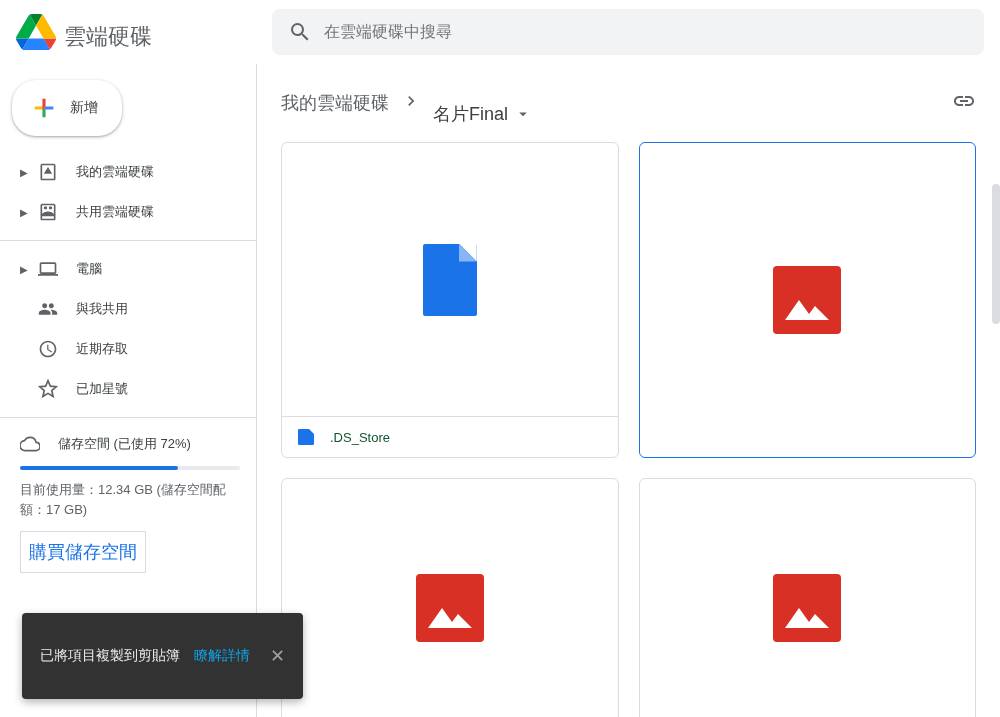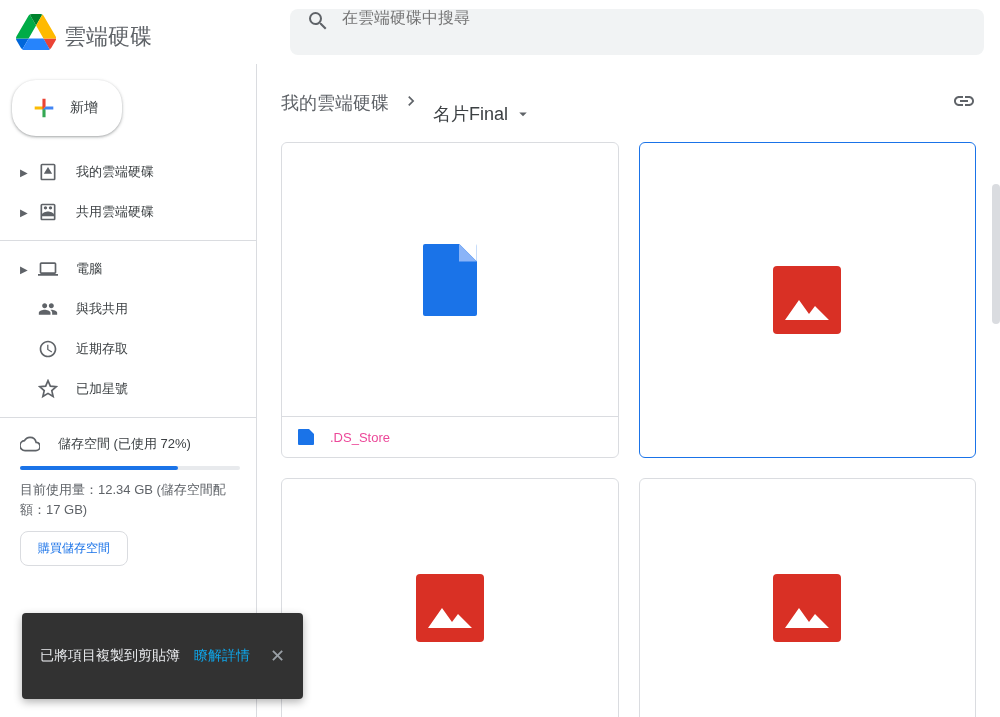--- a/index.html
+++ b/index.html
@@ -2,21 +2,21 @@
 <html><head>
 <meta charset="utf-8">
 <style>
 * { margin: 0; padding: 0; box-sizing: border-box; font-family: Arial, "Microsoft JhengHei", sans-serif; }
 body { background: #fff; width: 1000px; height: 717px; overflow: hidden; position: relative; }
 
 .header { display: flex; align-items: center; height: 64px; padding: 0 16px; }
 .logo-area { display: flex; align-items: flex-end; width: 256px; }
 .drive-logo { width: 40px; height: 40px; margin-right: 8px; }
 .app-title { font-size: 22px; color: #5f6368; }
-.search-bar { flex: 1; background: #f1f3f4; border-radius: 8px; height: 46px; display: flex; align-items: flex-start; padding: 0 16px; max-width: 720px; margin-left: 18px; }
+.search-bar { flex: 1; background: #f1f3f4; border-radius: 8px; height: 46px; display: flex; align-items: center; padding: 0 16px; max-width: 720px; }
 .search-icon { color: #5f6368; margin-right: 12px; }
 .search-input { border: none; background: transparent; font-size: 16px; color: #5f6368; flex: 1; outline: none; }
 
 .main { display: flex; height: calc(717px - 64px); }
 .sidebar { width: 256px; padding: 8px 0; border-right: none; }
 .new-btn { display: inline-flex; align-items: center; background: #fff; border: none; border-radius: 24px; box-shadow: 0 1px 2px rgba(60,64,67,.3), 0 1px 3px 1px rgba(60,64,67,.15); padding: 14px 24px 14px 18px; margin: 8px 0 16px 12px; cursor: pointer; }
 .new-btn-plus { width: 28px; height: 28px; margin-right: 12px; }
 .new-btn-text { font-size: 14px; color: #3c4043; font-weight: 500; }
 
 .nav-item { display: flex; align-items: center; padding: 8px 16px 8px 20px; cursor: pointer; border-radius: 0 20px 20px 0; height: 40px; }
@@ -24,37 +24,37 @@
 .nav-spacer { width: 18px; }
 .nav-icon { width: 20px; height: 20px; margin-right: 18px; color: #5f6368; display: flex; align-items: center; justify-content: center; }
 .nav-label { font-size: 13px; color: #3c4043; }
 .nav-divider { border: none; border-top: 1px solid #dadce0; margin: 8px 0; }
 
 .storage-section { padding: 8px 16px 8px 20px; }
 .storage-header { display: flex; align-items: center; margin-bottom: 10px; }
 .storage-bar { height: 4px; background: #e8eaed; border-radius: 2px; margin-bottom: 10px; position: relative; }
 .storage-fill { height: 100%; background: #1a73e8; border-radius: 2px; }
 .storage-text { font-size: 13px; color: #5f6368; line-height: 1.5; }
-.buy-storage { display: inline-block; margin-top: 12px; padding: 8px 17px; border: 1px solid #dadce0; border-radius: 8px; color: #1a73e8; font-size: 12px; cursor: pointer; background: #fff; }
+.buy-storage { display: inline-block; margin-top: 12px; padding: 8px 8px; border: 1px solid #dadce0; border-radius: 0; color: #1a73e8; font-size: 18px; cursor: pointer; background: #fff; }
 
 .content { flex: 1; border-left: 1px solid #dadce0; display: flex; flex-direction: column; position: relative; }
 .breadcrumb { display: flex; align-items: center; padding: 16px 24px; justify-content: space-between; }
 .breadcrumb-path { display: flex; align-items: center; gap: 12px; }
 .breadcrumb-item { font-size: 18px; color: #5f6368; cursor: pointer; }
 .breadcrumb-current { font-size: 18px; color: #3c4043; cursor: pointer; display: flex; align-items: center; gap: 6px; margin-top: 22px; }
 .breadcrumb-sep { color: #5f6368; }
 .link-icon { color: #5f6368; cursor: pointer; }
 
 .files-grid { display: grid; grid-template-columns: repeat(2, 1fr); gap: 20px; padding: 0 24px 24px 24px; overflow-y: auto; }
 .file-card { border: 1px solid #dadce0; border-radius: 6px; background: #fff; height: 316px; display: flex; flex-direction: column; cursor: pointer; overflow: hidden; }
 .file-card.selected { border: 1px solid #1a73e8; }
 .file-preview { flex: 1; display: flex; align-items: center; justify-content: center; }
 .file-footer { border-top: 1px solid #dadce0; padding: 12px 16px; display: flex; align-items: center; gap: 16px; }
 .file-card.selected .file-footer { background: #e8f0fe; border-top-color: #e8f0fe; }
-.file-name { font-size: 13px; color: #ec4899; }
+.file-name { font-size: 13px; color: #14532d; }
 .file-card.selected .file-name { color: #1967d2; }
 
 .blue-file-icon { width: 54px; height: 72px; background: #1a73e8; border-radius: 2px; position: relative; }
 .blue-file-icon::before { content: ''; position: absolute; top: 0; right: 0; width: 18px; height: 18px; background: #fff; clip-path: polygon(0 0, 100% 100%, 100% 0); }
 .blue-file-icon::after { content: ''; position: absolute; top: 0; right: 0; width: 18px; height: 18px; background: #8ab4f8; clip-path: polygon(0 0, 100% 100%, 0 100%); }
 
 .red-img-icon { width: 68px; height: 68px; background: #d93025; border-radius: 4px; display: flex; align-items: flex-end; justify-content: center; padding-bottom: 14px; }
 .red-img-icon svg { display: block; }
 
 .blue-file-small { width: 16px; height: 16px; background: #1a73e8; border-radius: 1px; position: relative; }

